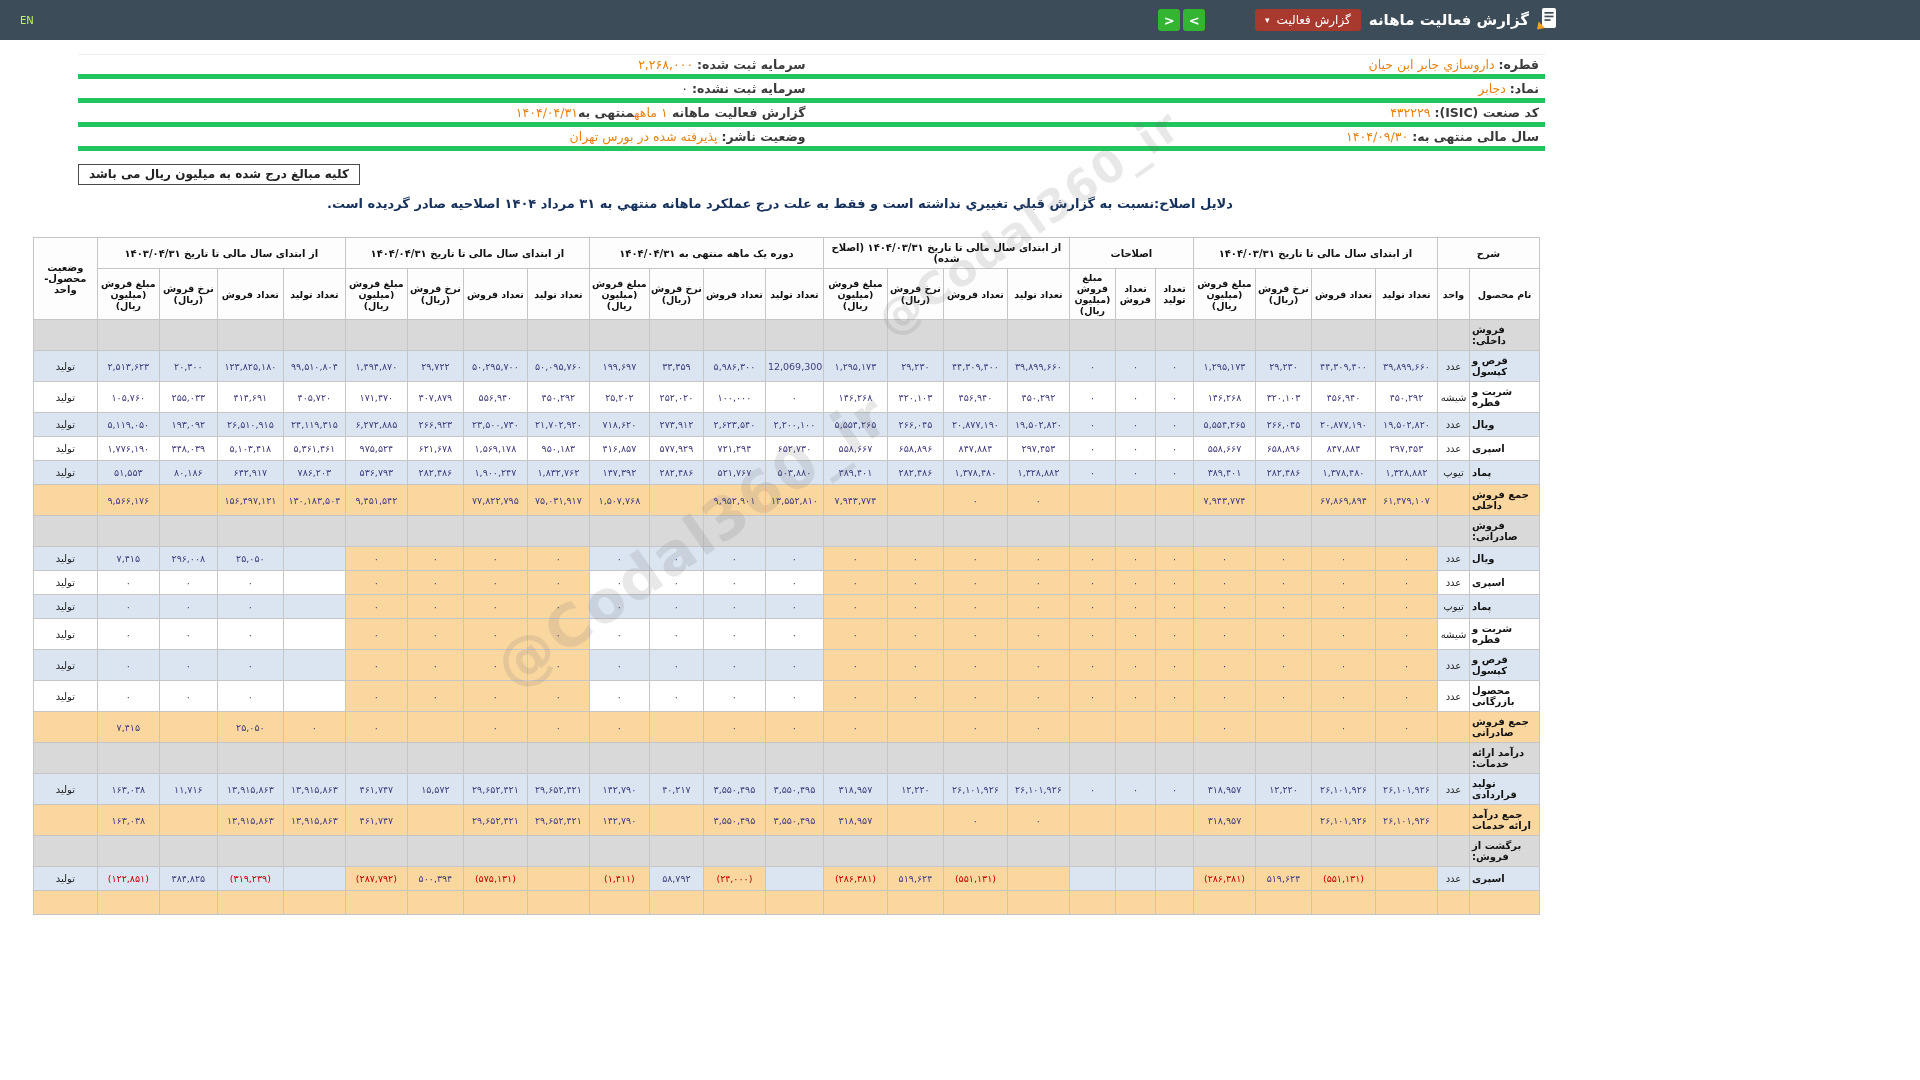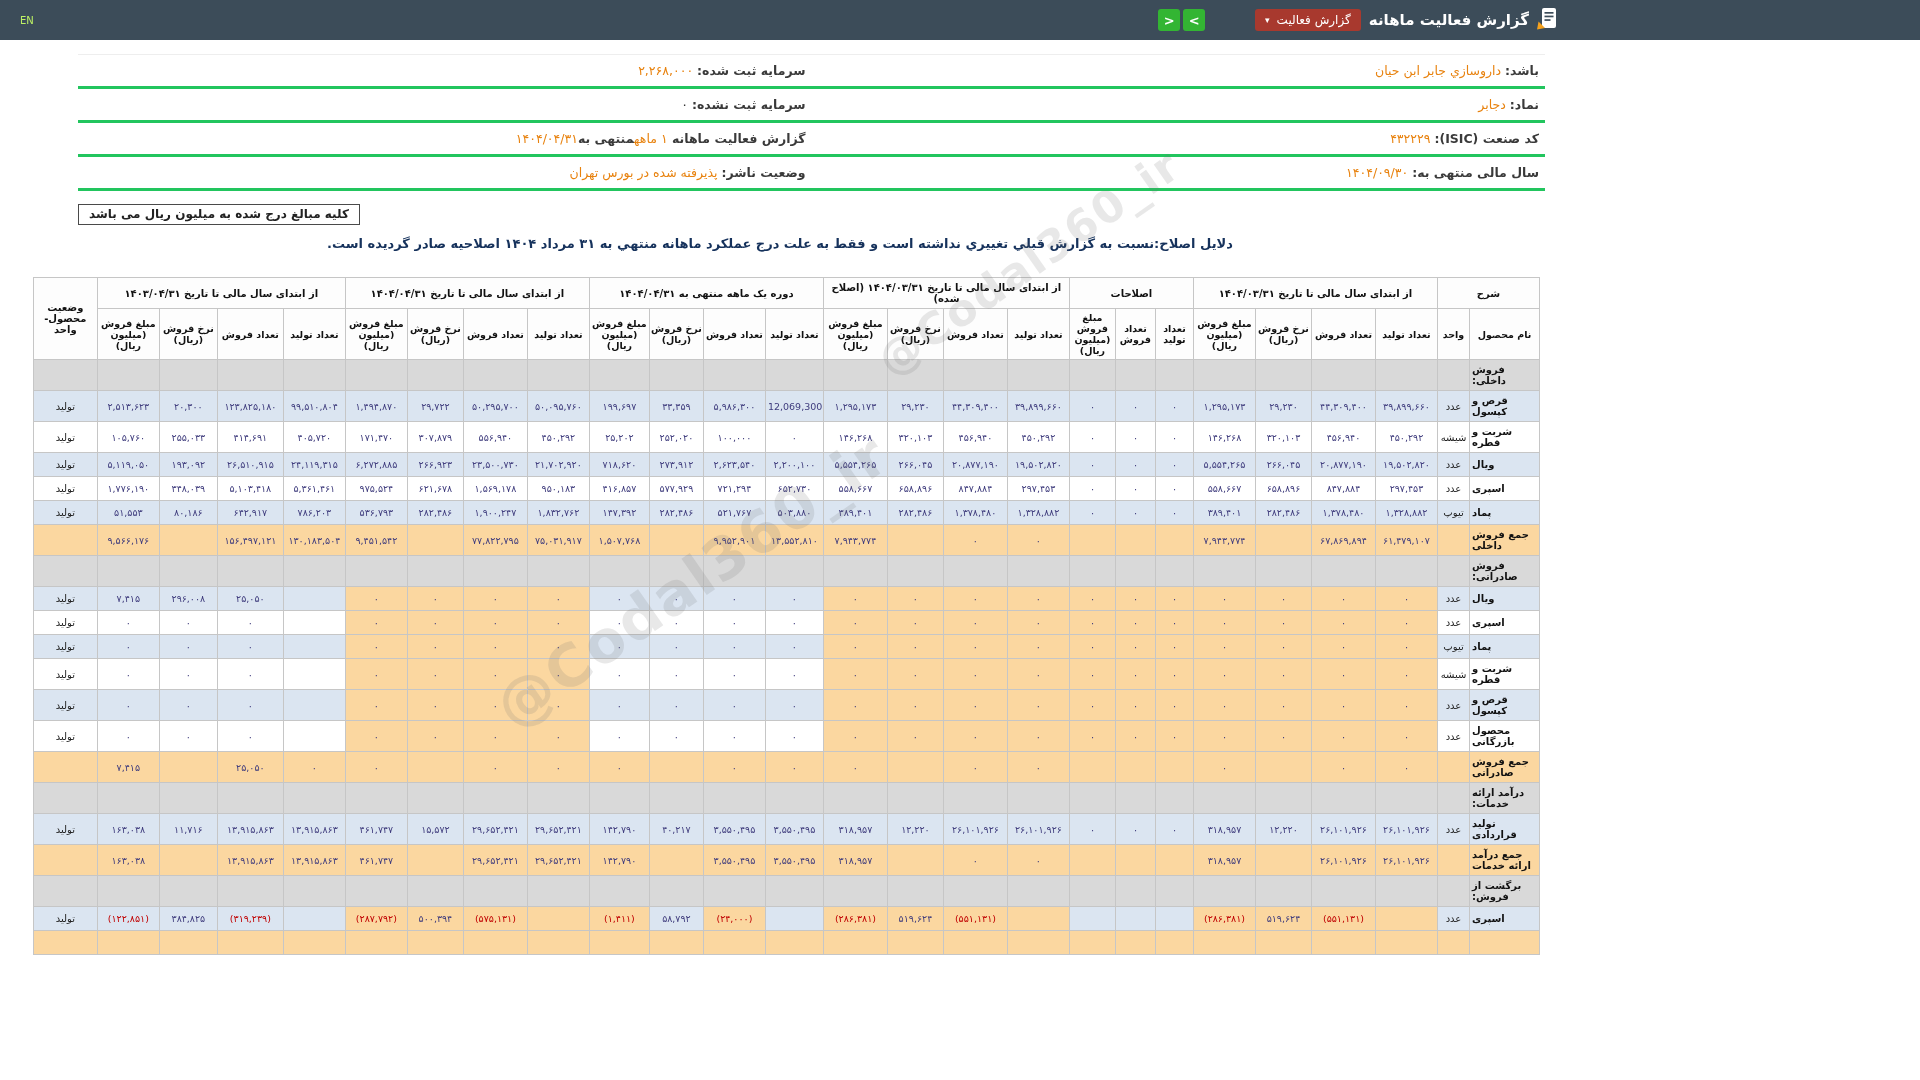--- a/index.html
+++ b/index.html
@@ -31,21 +31,21 @@
   }
   .lang { color:#bef264; font-size:10px; text-decoration:none; cursor:pointer; }
   
   .content { width:1560px; margin:0 auto 0 0; }
   
   .company-info {
     width:1467px; margin:14px 15px 0 0; border-collapse:collapse;
     font-size:12.5px; border-top:1px solid #eee;
     border-bottom:2px solid #962c22;
   }
-  .company-info td { width:50%; padding:8px 6px; border-bottom:3px solid #22c55e; height:19px; }
+  .company-info td { width:50%; padding:2px 6px; border-bottom:5px solid #22c55e; height:19px; }
   .i-lbl { font-weight:bold; color:#3a3a3a; }
   .i-val { color:#e8820e; }
   .i-dark { color:#333; }
   
   .green-banner {
     width:1467px; margin:0 15px 0 0; background:#d8e9cc; color:#3c7a28;
     font-size:12px; font-weight:bold; text-align:center; padding:2px 0 3px;
   }
   .info-icon {
     display:inline-block; width:15px; height:15px; border-radius:50%;
@@ -127,21 +127,21 @@
     </div>
     <a class="lang">EN</a>
   </div>
 </div>
 
 <div class="content">
 
   <table class="company-info">
     <tbody>
         <tr>
-          <td><span class="i-lbl">باشد:</span><span class="i-val"> داروسازي جابر ابن حيان</span></td>
+          <td><span class="i-lbl">قطره:</span><span class="i-val"> داروسازي جابر ابن حيان</span></td>
           <td><span class="i-lbl">سرمایه ثبت شده:</span><span class="i-val"> ۲,۲۶۸,۰۰۰</span></td>
         </tr>
         <tr>
           <td><span class="i-lbl">نماد:</span><span class="i-val"> دجابر</span></td>
           <td><span class="i-lbl">سرمایه ثبت نشده:</span><span class="i-dark"> ۰</span></td>
         </tr>
         <tr>
           <td><span class="i-lbl">کد صنعت (ISIC):</span><span class="i-val"> ۴۳۲۲۲۹</span></td>
           <td><span class="i-lbl">گزارش فعالیت ماهانه </span><span class="i-val">۱ ماهه</span><span class="i-lbl">منتهی به</span><span class="i-val">۱۴۰۴/۰۴/۳۱</span></td>
         </tr>

